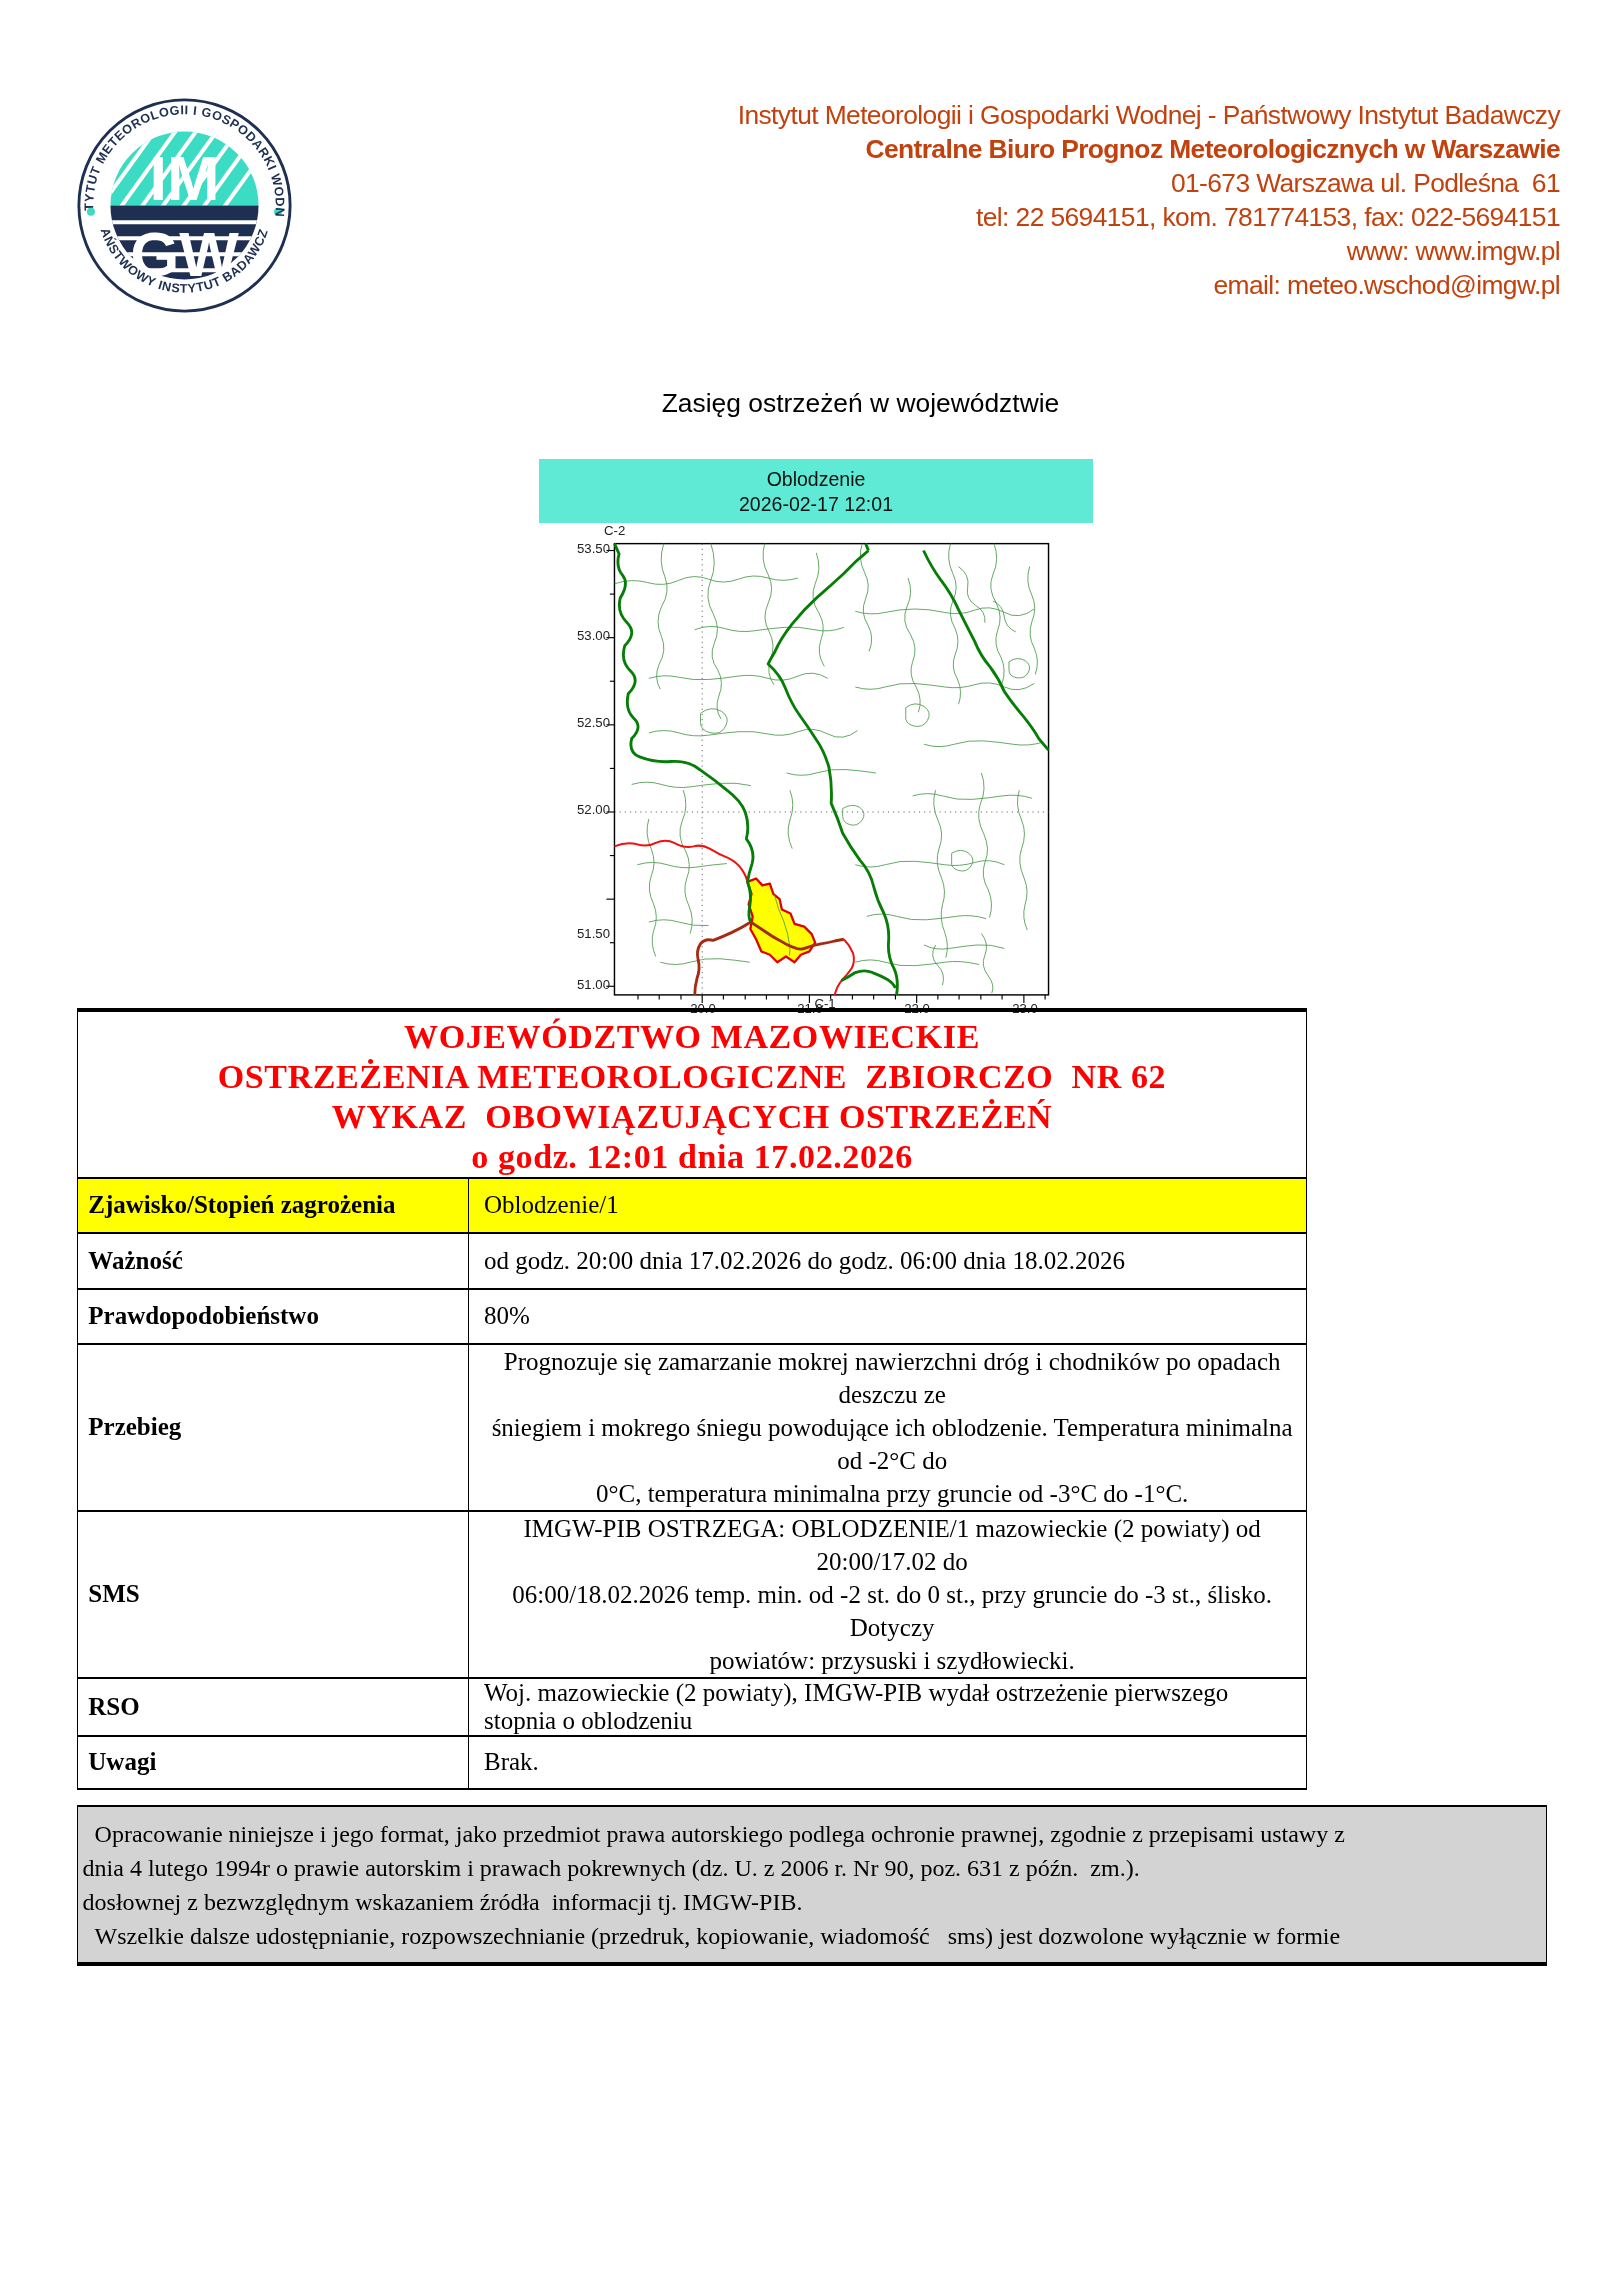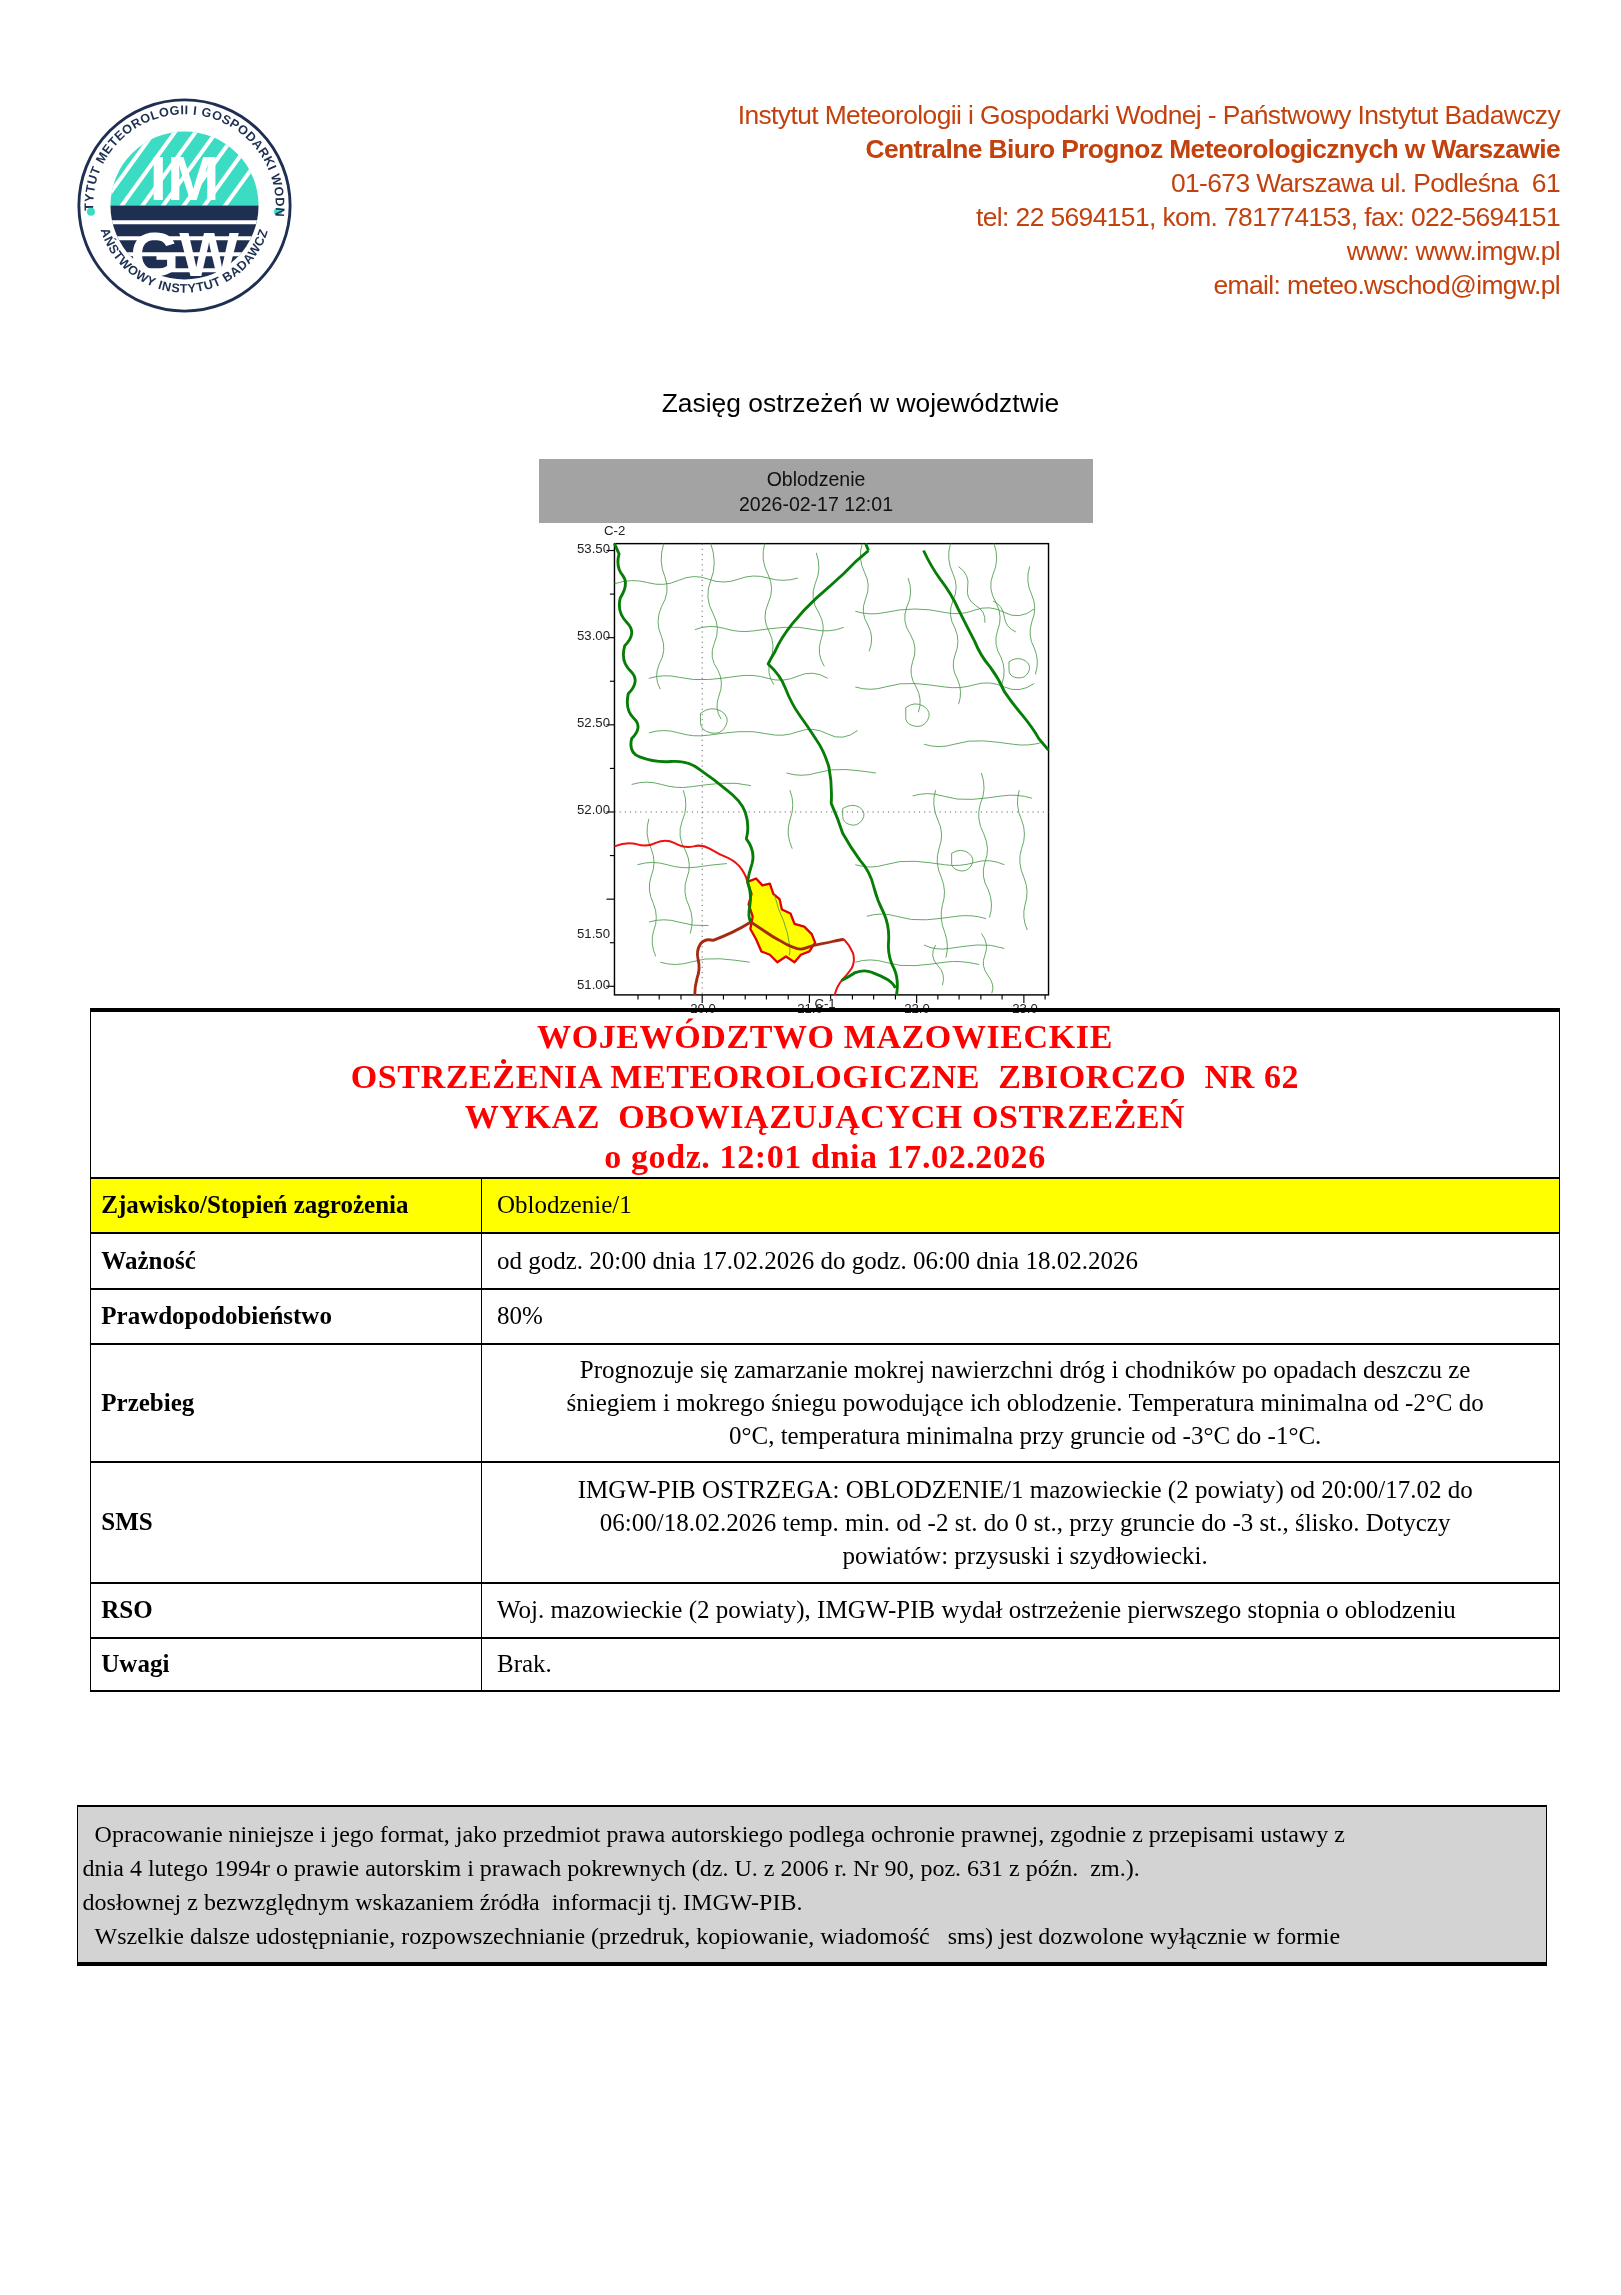--- a/index.html
+++ b/index.html
@@ -19,33 +19,33 @@
   #contact .bold{font-weight:bold;}
 
   
   #doc-title{
     left:77px;top:388px;width:1567px;text-align:center;
     font-size:26.4px;color:#000;
   }
 
   
   #map-caption{
-    left:539px;top:459px;width:554px;height:64px;background:#a3a3a3;
+    left:539px;top:459px;width:554px;height:64px;background:#5eead4;
     text-align:center;font-size:19.5px;line-height:25px;color:#111;padding-top:8px;
     box-sizing:border-box;
   }
   #map-svg{left:603px;top:541px;}
   .tick-label{font-size:13.2px;color:#222;}
   .ylab{width:40px;text-align:right;}
   .xlab{width:52px;text-align:center;}
 
   
   #warn-table{
-    left:77px;top:1008px;width:1470px;border-collapse:collapse;table-layout:fixed;
-    font-family:"Liberation Serif",serif;font-size:25px;margin-left:13px;
+    left:77px;top:1008px;width:1230px;border-collapse:collapse;table-layout:fixed;
+    font-family:"Liberation Serif",serif;font-size:25px;
   }
   #warn-table td{
     border:1.1px solid #000;border-top:2.9px solid #000;border-bottom:2.9px solid #000;
     vertical-align:middle;padding:0 5.7px 0 10.3px;box-sizing:border-box;
   }
   #warn-table{border:1.7px solid #000;border-top:4.6px solid #000;}
   #warn-table td.val{padding-left:15px;}
   #warn-table tr.yellow td{background:#ffff00;}
   #warn-table td.lbl{font-weight:bold;}
   #title-cell{text-align:center;padding:4.6px 0 0 0 !important;}

